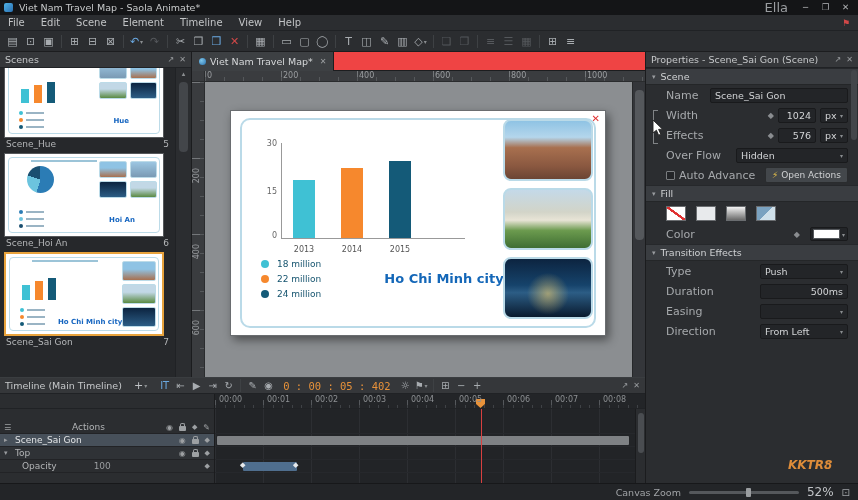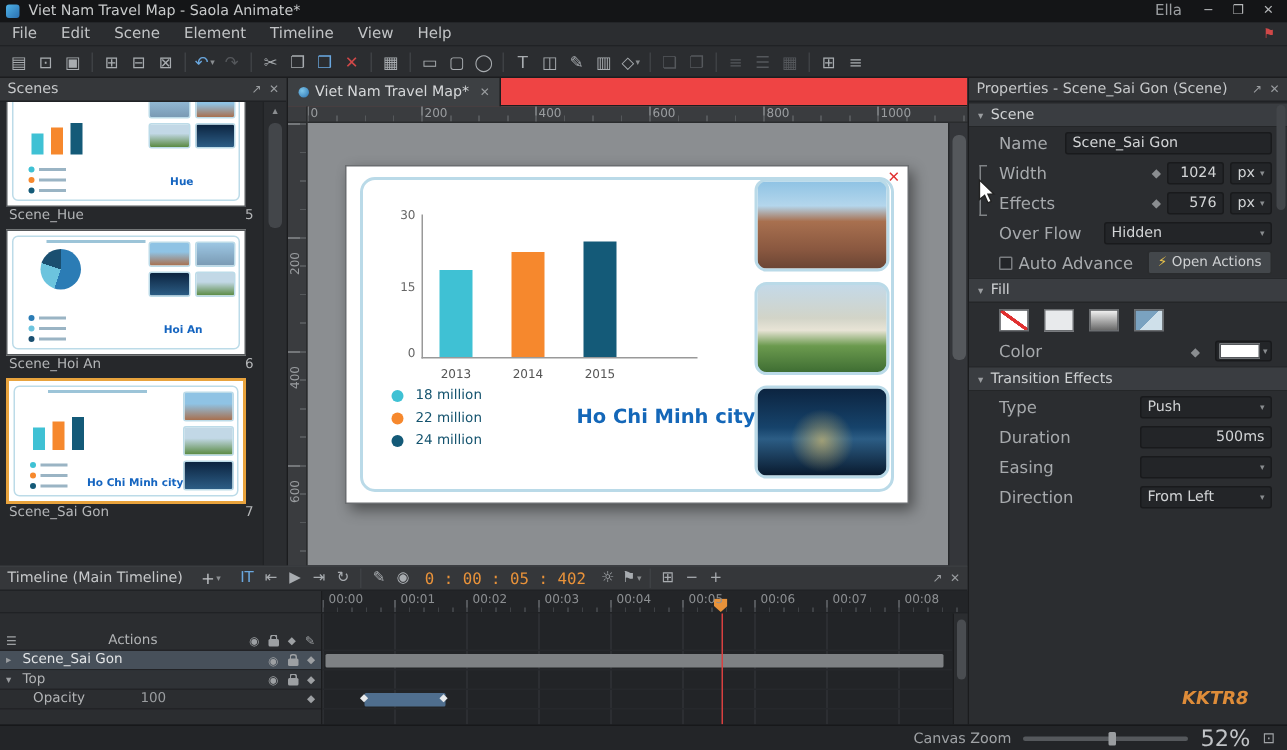--- a/index.html
+++ b/index.html
@@ -4,21 +4,21 @@
 <style>
 *{margin:0;padding:0;box-sizing:border-box;}
 html,body{background:#0d0e10;}
 .app{position:relative;width:858px;height:500px;background:#26282b;font-family:"DejaVu Sans","Liberation Sans",sans-serif;font-size:10px;color:#b8babc;overflow:hidden;}
 
 
 .titlebar{position:absolute;left:0;top:0;width:858px;height:15px;background:#141517;display:flex;align-items:center;gap:6px;padding:0 4px;}
 .app-icon{width:9px;height:9px;border-radius:2px;background:linear-gradient(135deg,#4fb3e8,#2a6fb0);}
 .titlebar .title{font-size:9.5px;color:#c8cacb;white-space:nowrap;}
 .tb-right{margin-left:auto;display:flex;align-items:center;gap:3px;}
-.ella{font-size:10px;color:#9a9da0;margin-right:6px;}
+.ella{font-size:13px;color:#9a9da0;margin-right:6px;}
 .win-btn{width:17px;height:13px;text-align:center;line-height:13px;font-size:8.5px;color:#b4b6b8;}
 .menubar{position:absolute;left:0;top:15px;width:858px;height:16px;background:#2b2d30;border-bottom:1px solid #202225;display:flex;align-items:center;}
 .menu-item{padding:0 8px;font-size:10px;line-height:15px;color:#c2c4c6;}
 .menu-flag{margin-left:auto;margin-right:8px;font-size:9px;color:#d04848;}
 .toolbar{position:absolute;left:0;top:31px;width:858px;height:21px;background:#2b2d30;border-bottom:1px solid #1c1d1f;display:flex;align-items:center;padding:0 4px;gap:1px;}
 .tb-btn{min-width:17px;height:17px;display:flex;align-items:center;justify-content:center;font-size:11px;color:#a8acb0;border-radius:2px;}
 .tb-btn.disabled{color:#55585c;}
 .tb-btn .caret{font-size:6px;margin-left:1px;color:#8a8d90;}
 .tb-sep{width:1px;height:13px;background:#3e4144;margin:0 3px;}
 
@@ -157,21 +157,21 @@
 .kf-segment{position:absolute;left:28px;top:2px;width:54px;height:9px;background:#4f6e8e;border-radius:1px;}
 .kf-d{position:absolute;top:1px;font-size:7px;color:#e8eaec;}
 .playhead-line{position:absolute;left:481px;top:0;bottom:0;width:1px;background:#d84040;}
 .opacity-val{margin-left:34px;color:#9a9da0;}
 
 
 .statusbar{position:absolute;left:0;top:483px;width:858px;height:17px;background:#232528;border-top:1px solid #17181a;display:flex;align-items:center;justify-content:flex-end;gap:8px;padding:0 8px;}
 .zoom-label{font-size:9.5px;color:#a0a3a6;}
 .zoom-slider{width:110px;height:3px;background:#55585c;border-radius:2px;position:relative;}
 .zoom-handle{position:absolute;left:52%;top:-3px;width:5px;height:9px;background:#9a9da0;border-radius:1px;}
-.zoom-value{font-size:15px;color:#c0c3c6;}
+.zoom-value{font-size:12px;color:#c0c3c6;}
 .fit-icon{font-size:10px;color:#a0a3a6;}
 .watermark{position:absolute;left:788px;top:458px;color:#e8923a;font-size:12px;font-weight:bold;font-style:italic;opacity:.95;}
 .cursor{position:absolute;left:652px;top:119px;z-index:50;}
 </style>
 </head>
 <body>
 
 <div class="app">
 
   <div class="titlebar">

